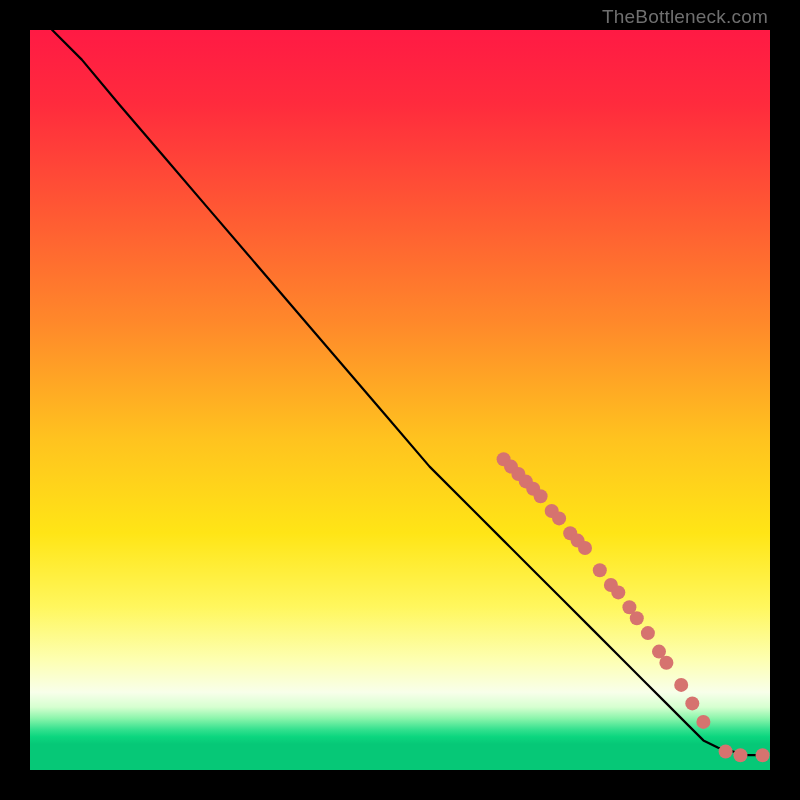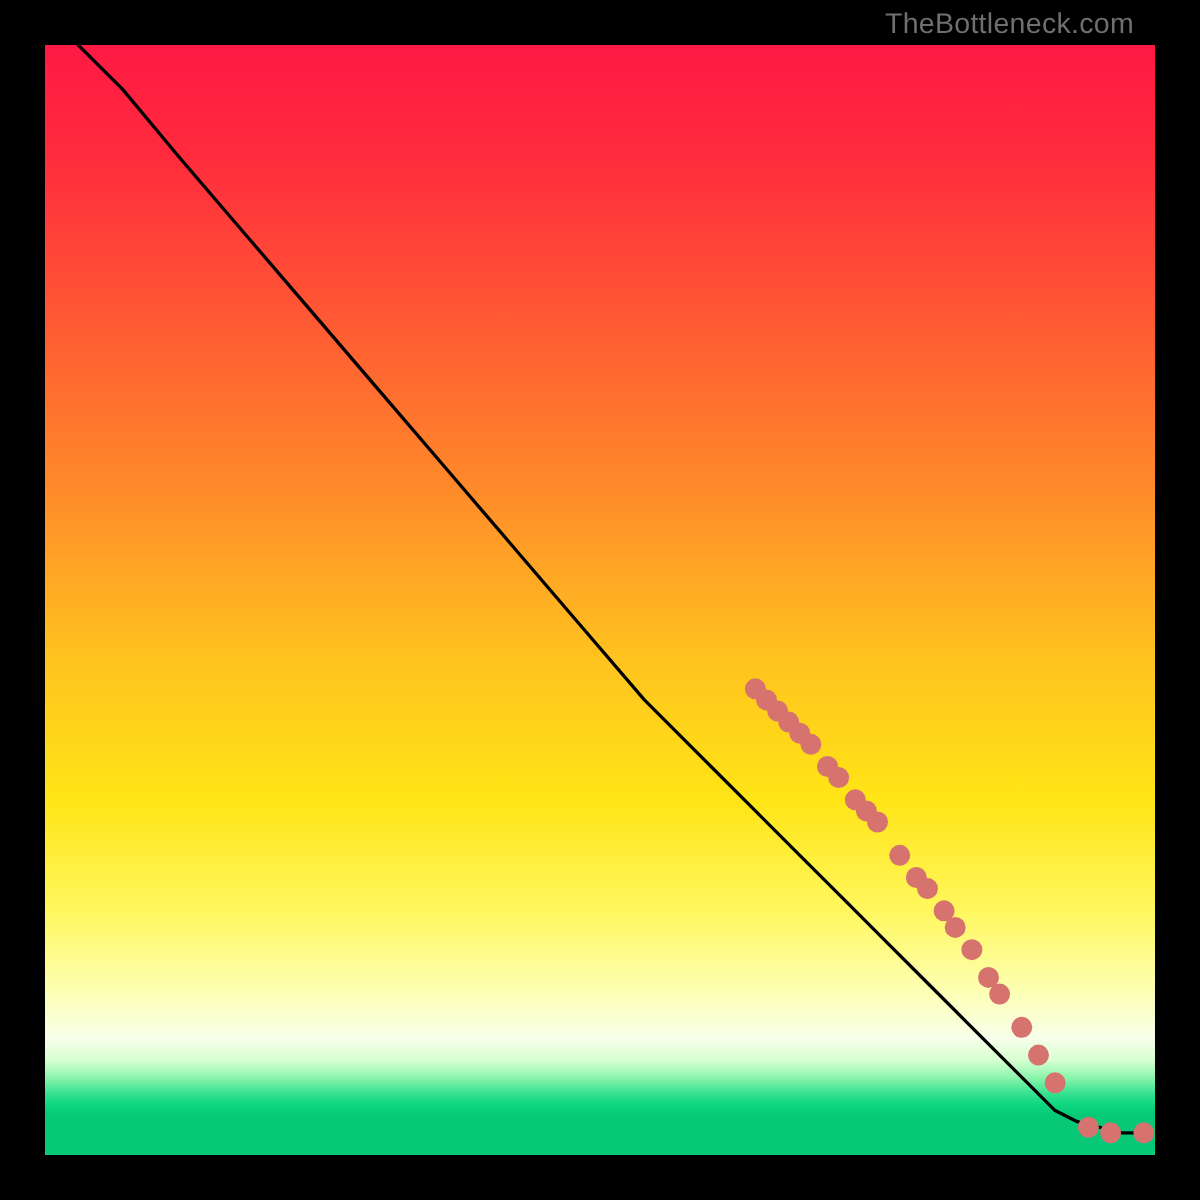--- a/index.html
+++ b/index.html
@@ -22,21 +22,21 @@
   .plot {
     position: absolute;
     left: 0;
     top: 0;
     width: 740px;
     height: 740px;
   }
   .watermark {
     position: absolute;
     top: 6px;
-    right: 44px;
+    right: 32px;
     color: #6f6f6f;
     font-size: 19px;
     font-weight: 500;
     letter-spacing: 0.2px;
   }
   svg { display: block; }
 </style>
 </head>
 <body>
 

